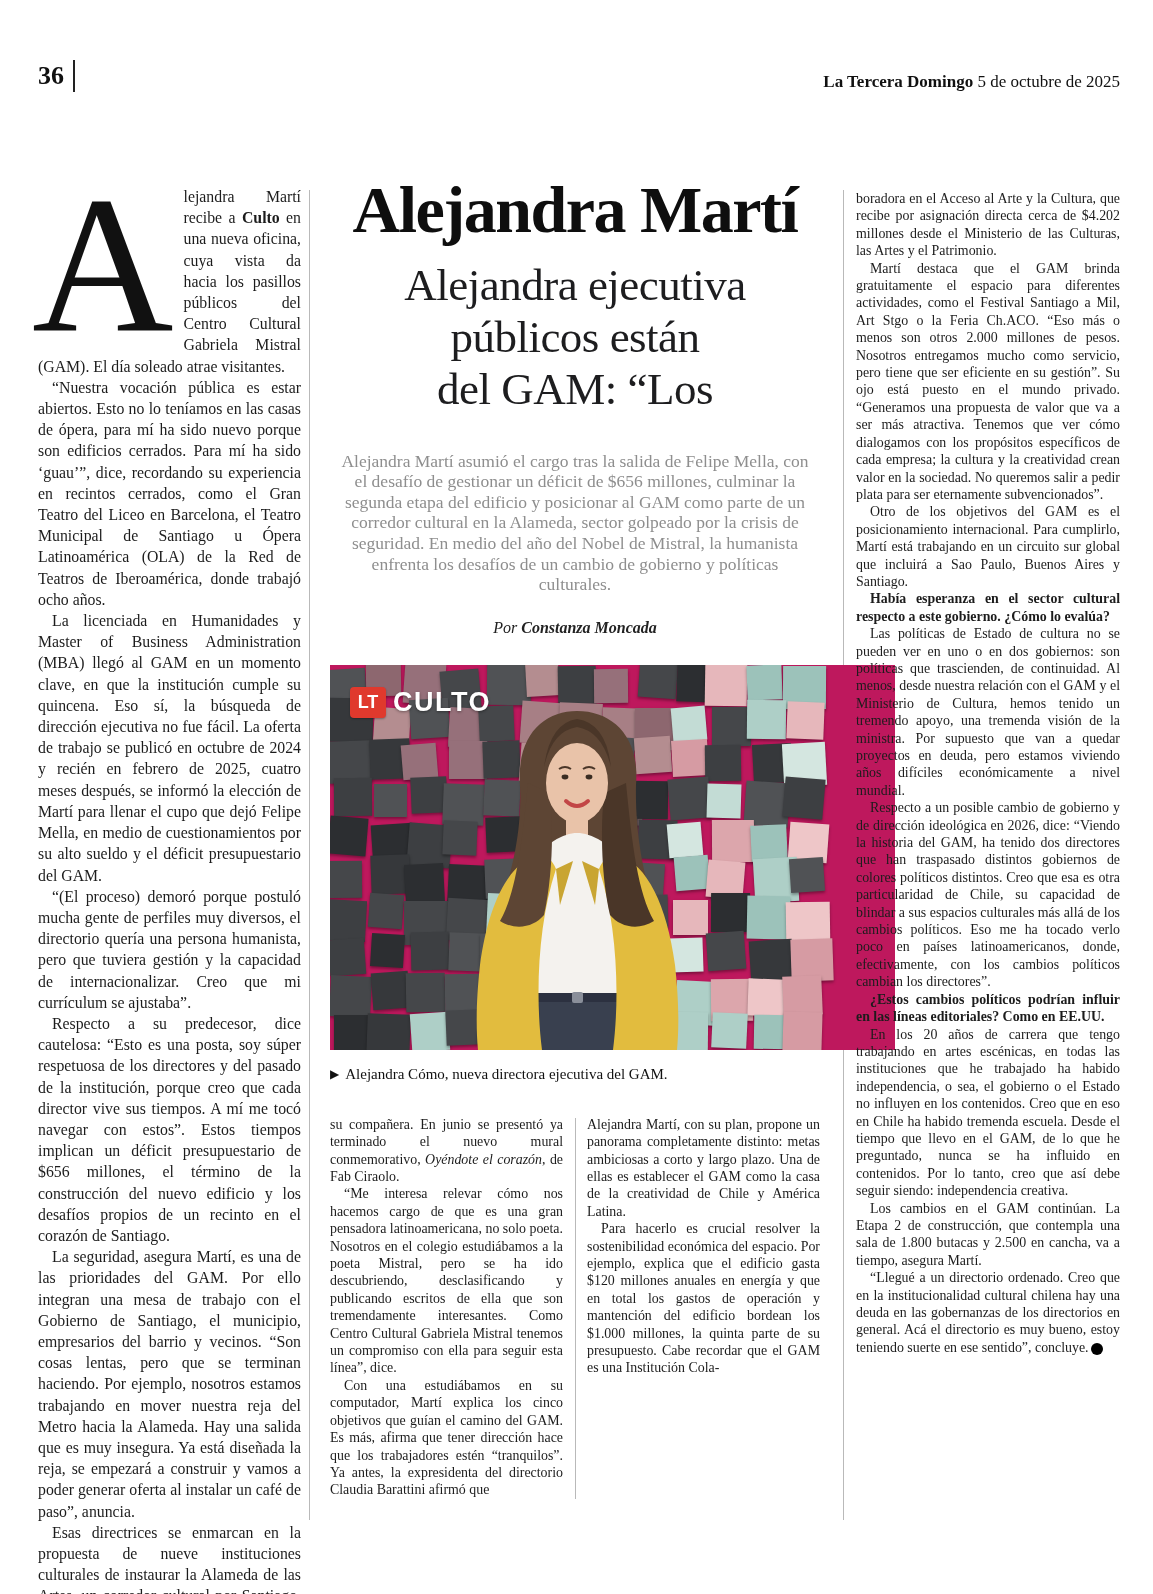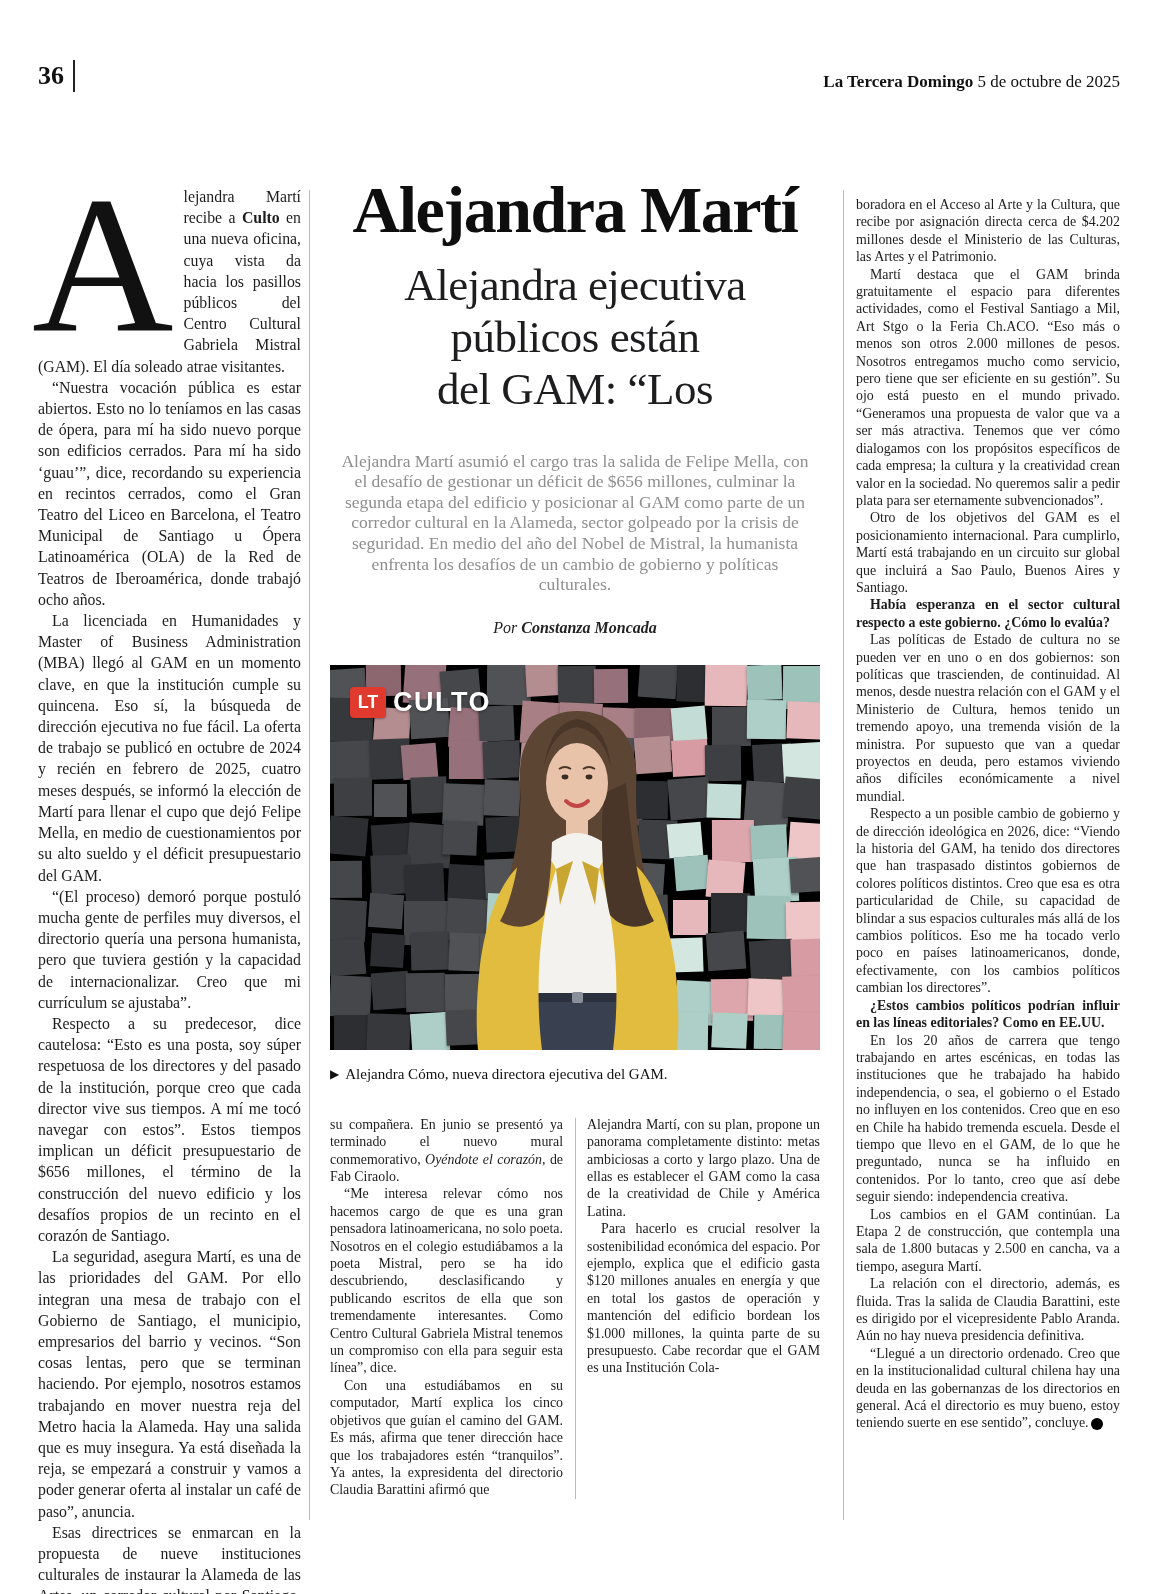--- a/index.html
+++ b/index.html
@@ -15,39 +15,39 @@
 
   
   .vrule{position:absolute;width:1px;background:#b9b9b9;}
   .vrule-1{left:309px;top:190px;height:1330px;}
   .vrule-2{left:843px;top:190px;height:1330px;}
 
   
   .body-col p.para{margin:0;text-align:justify;text-indent:14px;}
   .body-col{-webkit-hyphens:auto;hyphens:auto;}
   .col-left{position:absolute;left:38px;top:186px;width:263px;font-size:15.8px;line-height:21.2px;}
-  .col-right{position:absolute;left:856px;top:196px;width:264px;font-size:13.9px;line-height:17.4px;}
+  .col-right{position:absolute;left:856px;top:190px;width:264px;font-size:13.9px;line-height:17.4px;}
   .continues p.para:first-child{text-indent:0;}
 
   
   .opening{text-align:justify;}
   .dropcap{float:left;font-size:196px;line-height:150px;height:152px;margin:4px 10px 0 -6px;font-weight:400;color:#111;}
   .opening-text b{font-weight:bold;}
 
   
   .center{position:absolute;left:330px;top:176px;width:490px;}
   .headline{margin:0;font-size:66px;line-height:1.04;font-weight:bold;letter-spacing:-1.5px;text-align:center;color:#0e0e0e;}
   .subtitle{margin:14px 0 0 0;}
   .subtitle-line{margin:0;font-size:45px;line-height:52px;font-weight:400;letter-spacing:-0.5px;text-align:center;color:#1d1d1f;}
   .lede{margin:36px 10px 0 10px;font-size:17.5px;line-height:20.6px;text-align:center;color:#8e8e8e;}
   .byline{margin:24px 0 0 0;text-align:center;font-size:16px;font-style:italic;color:#222;}
   .byline b{font-weight:bold;}
 
   
-  .photo{position:relative;margin-top:28px;width:490px;height:385px;background:#000000;overflow:hidden;}
+  .photo{position:relative;margin-top:28px;width:565px;height:385px;background:#be185d;overflow:hidden;}
   .note{position:absolute;box-shadow:0 2px 3px rgba(0,0,0,0.35);background-image:linear-gradient(160deg,rgba(255,255,255,0.14),rgba(0,0,0,0.16));}
   .person-svg{position:absolute;left:0;top:0;}
   .photo-logo{position:absolute;left:20px;top:22px;display:flex;align-items:center;gap:7px;font-family:"Liberation Sans",sans-serif;}
   .lt-badge{width:36px;height:31px;border-radius:4px;color:#fff;font-weight:bold;font-size:18px;display:flex;align-items:center;justify-content:center;box-shadow:0 1px 2px rgba(0,0,0,0.3);}
   .culto-wordmark{color:#fff;font-weight:bold;font-size:27px;letter-spacing:1.5px;text-shadow:0 1px 3px rgba(0,0,0,0.4);}
 
   .caption{margin:13px 0 0 0;font-size:15px;color:#111;}
   .caption-arrow{display:inline-block;font-size:12px;vertical-align:1px;margin-right:6px;}
 
   
@@ -285,17 +285,16 @@
   <div class="col-right body-col continues">
       <p class="para">boradora en el Acceso al Arte y la Cultura, que recibe por asignación directa cerca de $4.202 millones desde el Ministerio de las Culturas, las Artes y el Patrimonio.</p>
       <p class="para">Martí destaca que el GAM brinda gratuitamente el espacio para diferentes actividades, como el Festival Santiago a Mil, Art Stgo o la Feria Ch.ACO. “Eso más o menos son otros 2.000 millones de pesos. Nosotros entregamos mucho como servicio, pero tiene que ser eficiente en su gestión”. Su ojo está puesto en el mundo privado. “Generamos una propuesta de valor que va a ser más atractiva. Tenemos que ver cómo dialogamos con los propósitos específicos de cada empresa; la cultura y la creatividad crean valor en la sociedad. No queremos salir a pedir plata para ser eternamente subvencionados”.</p>
       <p class="para">Otro de los objetivos del GAM es el posicionamiento internacional. Para cumplirlo, Martí está trabajando en un circuito sur global que incluirá a Sao Paulo, Buenos Aires y Santiago.</p>
       <p class="para"><b>Había esperanza en el sector cultural respecto a este gobierno. ¿Cómo lo evalúa?</b></p>
       <p class="para">Las políticas de Estado de cultura no se pueden ver en uno o en dos gobiernos: son políticas que trascienden, de continuidad. Al menos, desde nuestra relación con el GAM y el Ministerio de Cultura, hemos tenido un tremendo apoyo, una tremenda visión de la ministra. Por supuesto que van a quedar proyectos en deuda, pero estamos viviendo años difíciles económicamente a nivel mundial.</p>
       <p class="para">Respecto a un posible cambio de gobierno y de dirección ideológica en 2026, dice: “Viendo la historia del GAM, ha tenido dos directores que han traspasado distintos gobiernos de colores políticos distintos. Creo que esa es otra particularidad de Chile, su capacidad de blindar a sus espacios culturales más allá de los cambios políticos. Eso me ha tocado verlo poco en países latinoamericanos, donde, efectivamente, con los cambios políticos cambian los directores”.</p>
       <p class="para"><b>¿Estos cambios políticos podrían influir en las líneas editoriales? Como en EE.UU.</b></p>
       <p class="para">En los 20 años de carrera que tengo trabajando en artes escénicas, en todas las instituciones que he trabajado ha habido independencia, o sea, el gobierno o el Estado no influyen en los contenidos. Creo que en eso en Chile ha habido tremenda escuela. Desde el tiempo que llevo en el GAM, de lo que he preguntado, nunca se ha influido en contenidos. Por lo tanto, creo que así debe seguir siendo: independencia creativa.</p>
       <p class="para">Los cambios en el GAM continúan. La Etapa 2 de construcción, que contempla una sala de 1.800 butacas y 2.500 en cancha, va a tiempo, asegura Martí.</p>
-      <p class="para">La relación con el directorio, además, es fluida. Tras la salida de Claudia Barattini, este es dirigido por el vicepresidente Pablo Aranda. Aún no hay nueva presidencia definitiva.</p>
       <p class="para">“Llegué a un directorio ordenado. Creo que en la institucionalidad cultural chilena hay una deuda en las gobernanzas de los directorios en general. Acá el directorio es muy bueno, estoy teniendo suerte en ese sentido”, concluye.<span class="endmark">D</span></p>
     </div>
 
 </div>
 
 </body></html>

